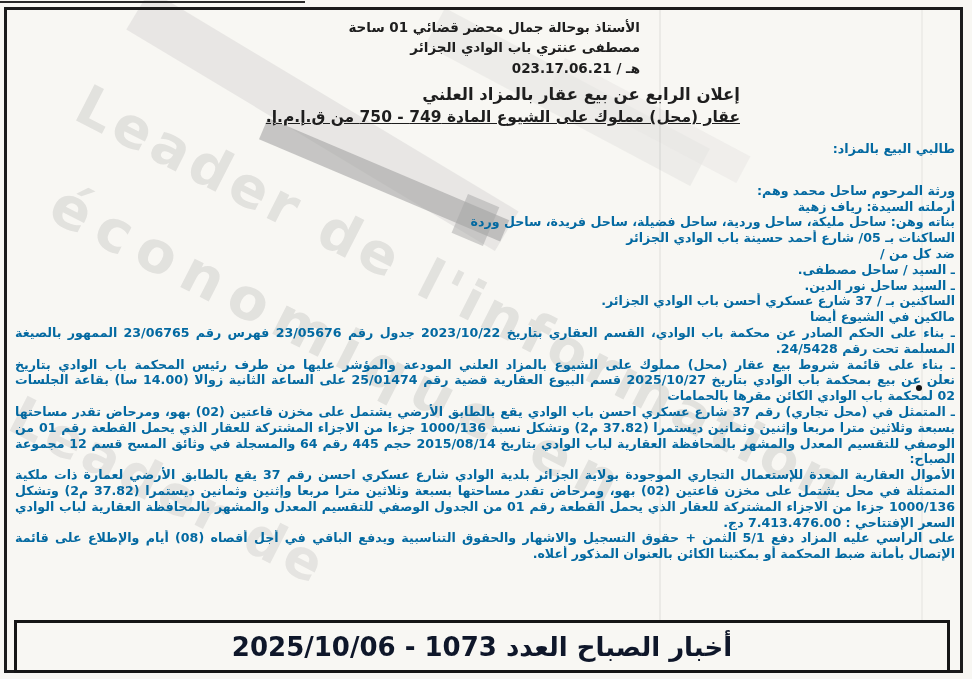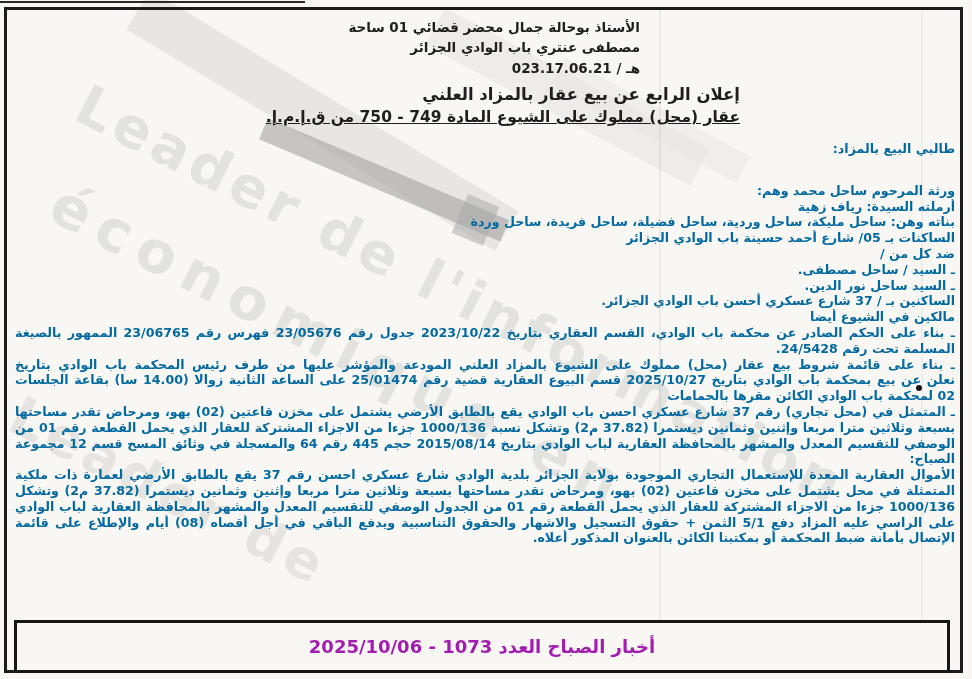--- a/index.html
+++ b/index.html
@@ -47,21 +47,21 @@
     direction:rtl;font-size:12.6px;font-weight:700;line-height:15.8px;color:#0369a1;
   }
   .bodytxt .ln{text-align:right;white-space:nowrap;overflow:hidden;}
   .bodytxt .ln.j{text-align:justify;text-align-last:justify;white-space:normal;height:15.8px;}
   .bodytxt .gap{margin-bottom:26px;}
   
   .banner{
     position:absolute;left:14px;right:22px;top:620px;height:47px;z-index:4;
     border:3px solid #161616;background:#f8f7f3;
     display:flex;align-items:center;justify-content:center;
-    direction:rtl;font-size:18px;font-weight:700;letter-spacing:1px;color:#a21caf;
+    direction:rtl;font-size:26px;font-weight:700;letter-spacing:1px;color:#0f172a;
   }
 </style>
 </head>
 <body>
 
 <div class="wm wm1">Leader de l'information</div>
 <div class="wm wm2">économique en</div>
 <div class="wm wm3">Leader de</div>
 <div class="sw sw1"></div>
 <div class="sw sw2"></div>
@@ -102,19 +102,20 @@
   <div class="ln j">ـ بناء على قائمة شروط بيع عقار (محل) مملوك على الشيوع بالمزاد العلني المودعة والمؤشر عليها من طرف رئيس المحكمة باب الوادي بتاريخ 2025/02/19.</div>
   <div class="ln j">نعلن عن بيع بمحكمة باب الوادي بتاريخ 2025/10/27 قسم البيوع العقارية قضية رقم 25/01474 على الساعة الثانية زوالا (14.00 سا) بقاعة الجلسات رقم</div>
   <div class="ln">02 لمحكمة باب الوادي الكائن مقرها بالحمامات</div>
   <div class="ln j">ـ المتمثل في (محل تجاري) رقم 37 شارع عسكري احسن باب الوادي يقع بالطابق الأرضي يشتمل على مخزن قاعتين (02) بهو، ومرحاض تقدر مساحتها</div>
   <div class="ln j">بسبعة وثلاثين مترا مربعا وإثنين وثمانين ديستمرا (37.82 م2) وتشكل نسبة 1000/136 جزءا من الاجزاء المشتركة للعقار الذي يحمل القطعة رقم 01 من الجدول</div>
   <div class="ln j">الوصفي للتقسيم المعدل والمشهر بالمحافظة العقارية لباب الوادي بتاريخ 2015/08/14 حجم 445 رقم 64 والمسجلة في وثائق المسح قسم 12 مجموعة ملكية</div>
   <div class="ln">الصباح:</div>
   <div class="ln j">الأموال العقارية المعدة للإستعمال التجاري الموجودة بولاية الجزائر بلدية الوادي شارع عسكري احسن رقم 37 يقع بالطابق الأرضي لعمارة ذات ملكية مشتركة</div>
   <div class="ln j">المتمثلة في محل يشتمل على مخزن قاعتين (02) بهو، ومرحاض تقدر مساحتها بسبعة وثلاثين مترا مربعا وإثنين وثمانين ديستمرا (37.82 م2) وتشكل نسبة</div>
   <div class="ln j">1000/136 جزءا من الاجزاء المشتركة للعقار الذي يحمل القطعة رقم 01 من الجدول الوصفي للتقسيم المعدل والمشهر بالمحافظة العقارية لباب الوادي بتاريخ</div>
+  <div class="ln">السعر الإفتتاحي : 7.413.476.00 دج.</div>
   <div class="ln j">على الراسي عليه المزاد دفع 5/1 الثمن + حقوق التسجيل والاشهار والحقوق التناسبية ويدفع الباقي في أجل أقصاه (08) أيام والإطلاع على قائمة شروط البيع</div>
   <div class="ln">الإتصال بأمانة ضبط المحكمة أو بمكتبنا الكائن بالعنوان المذكور أعلاه.</div>
 </div>
 
 <div class="banner">
   <span>أخبار الصباح العدد 1073 - 2025/10/06</span>
 </div>
 
 </body></html>

